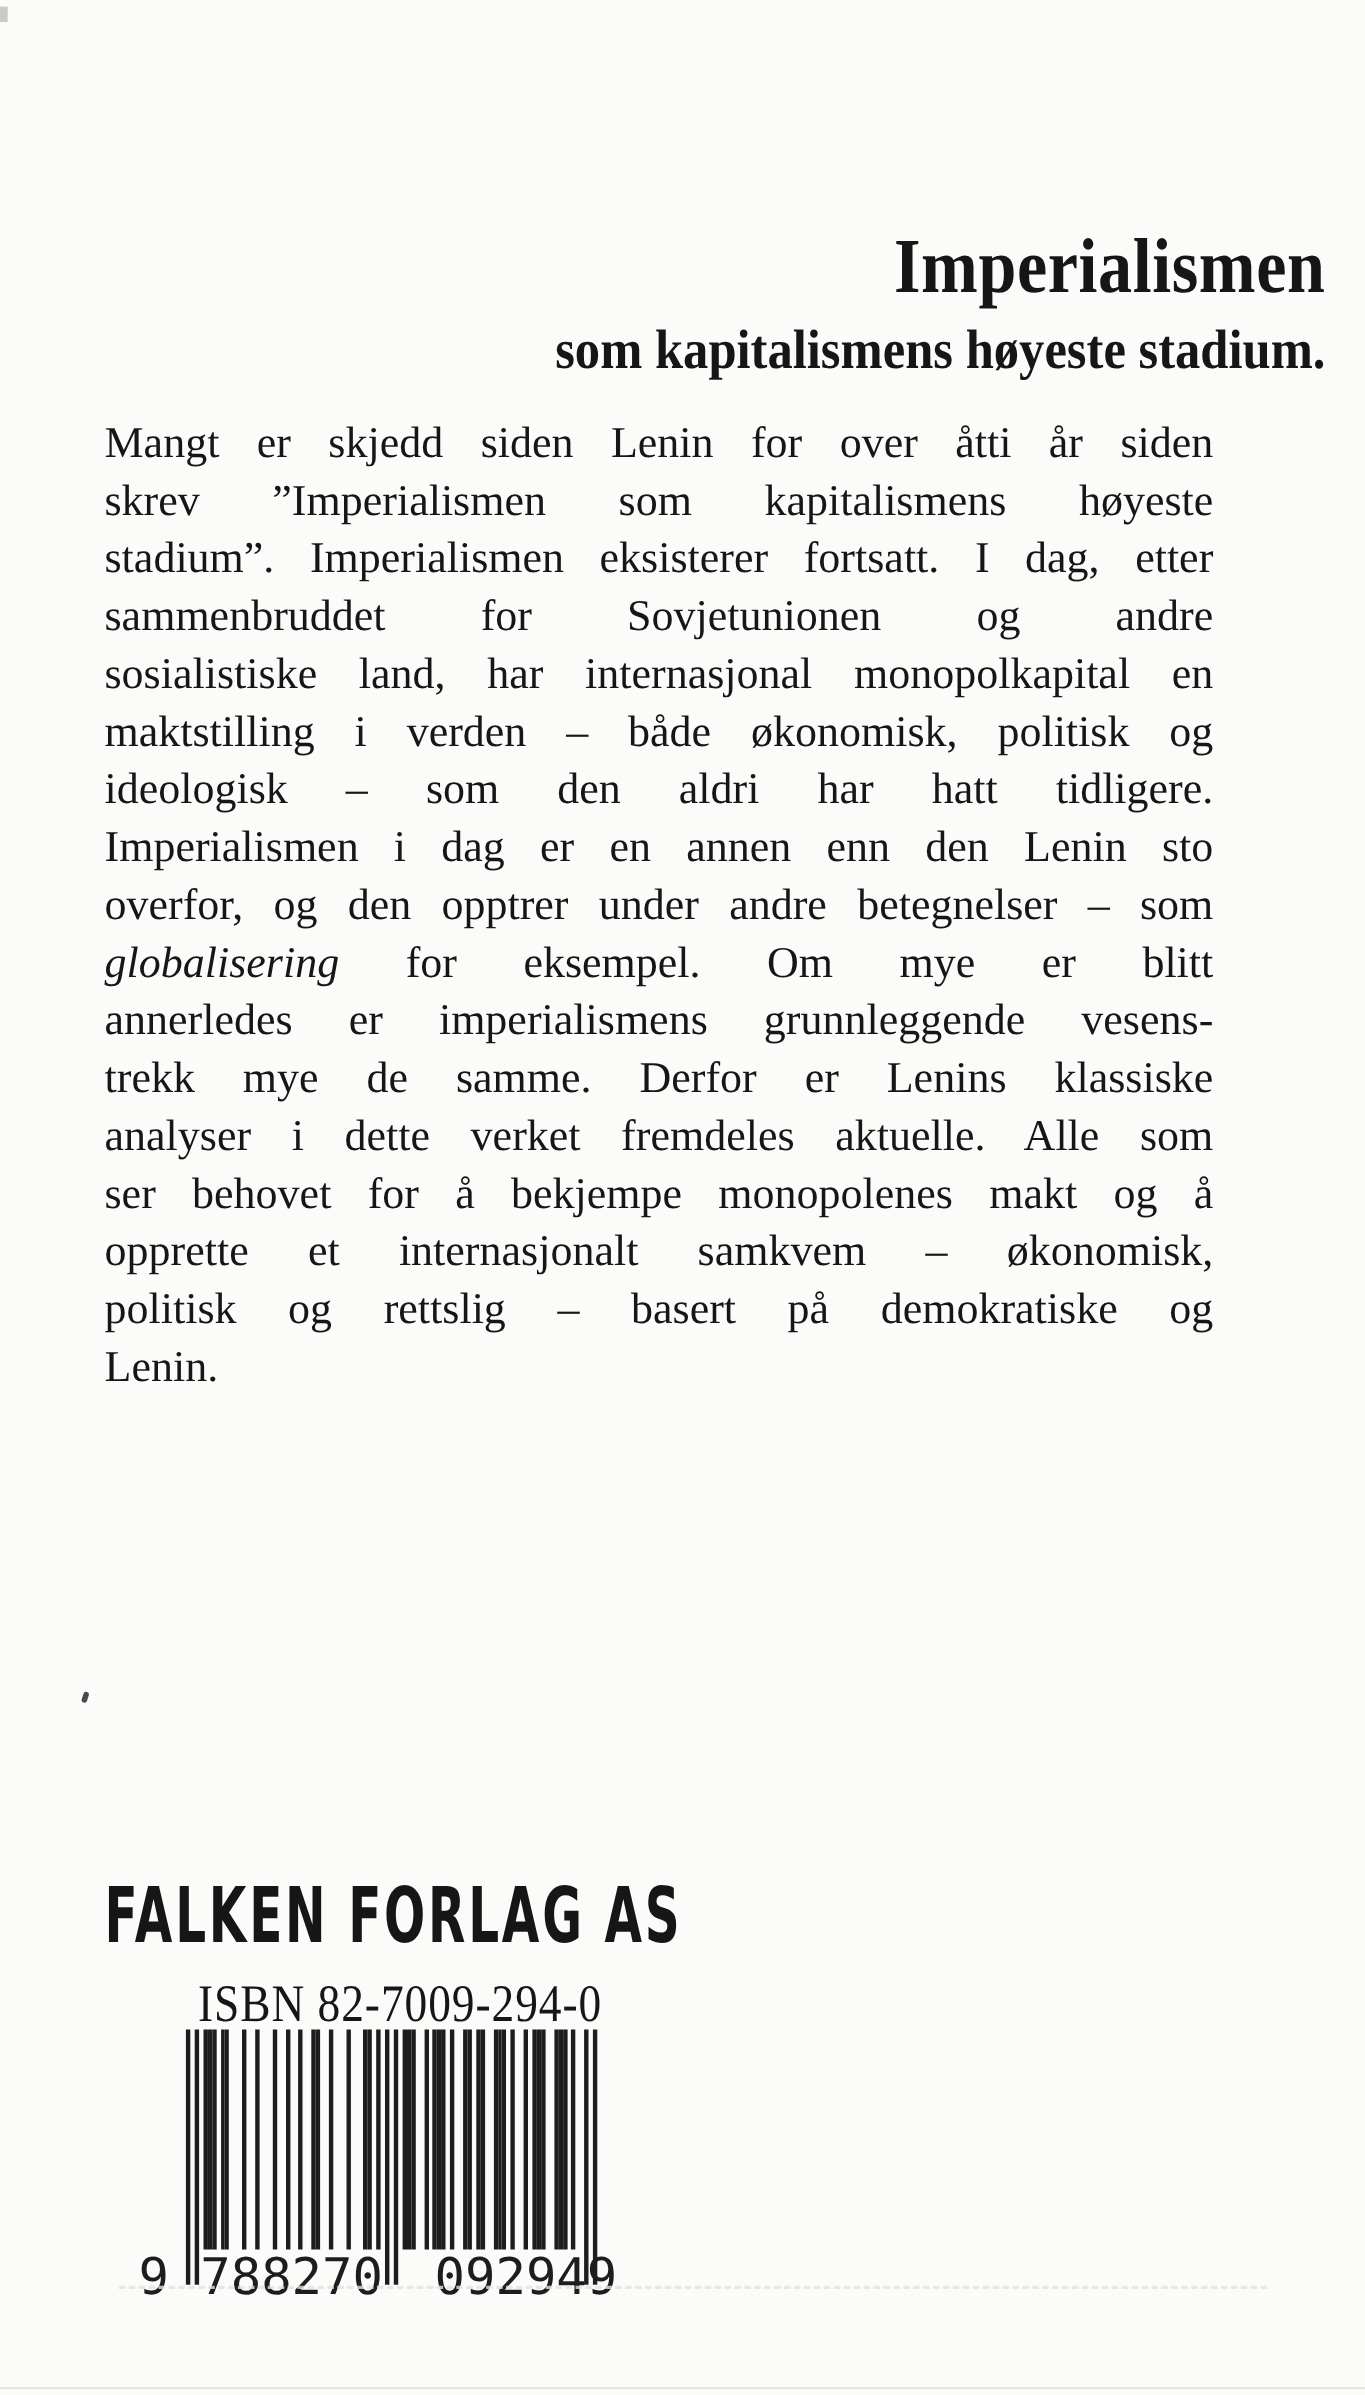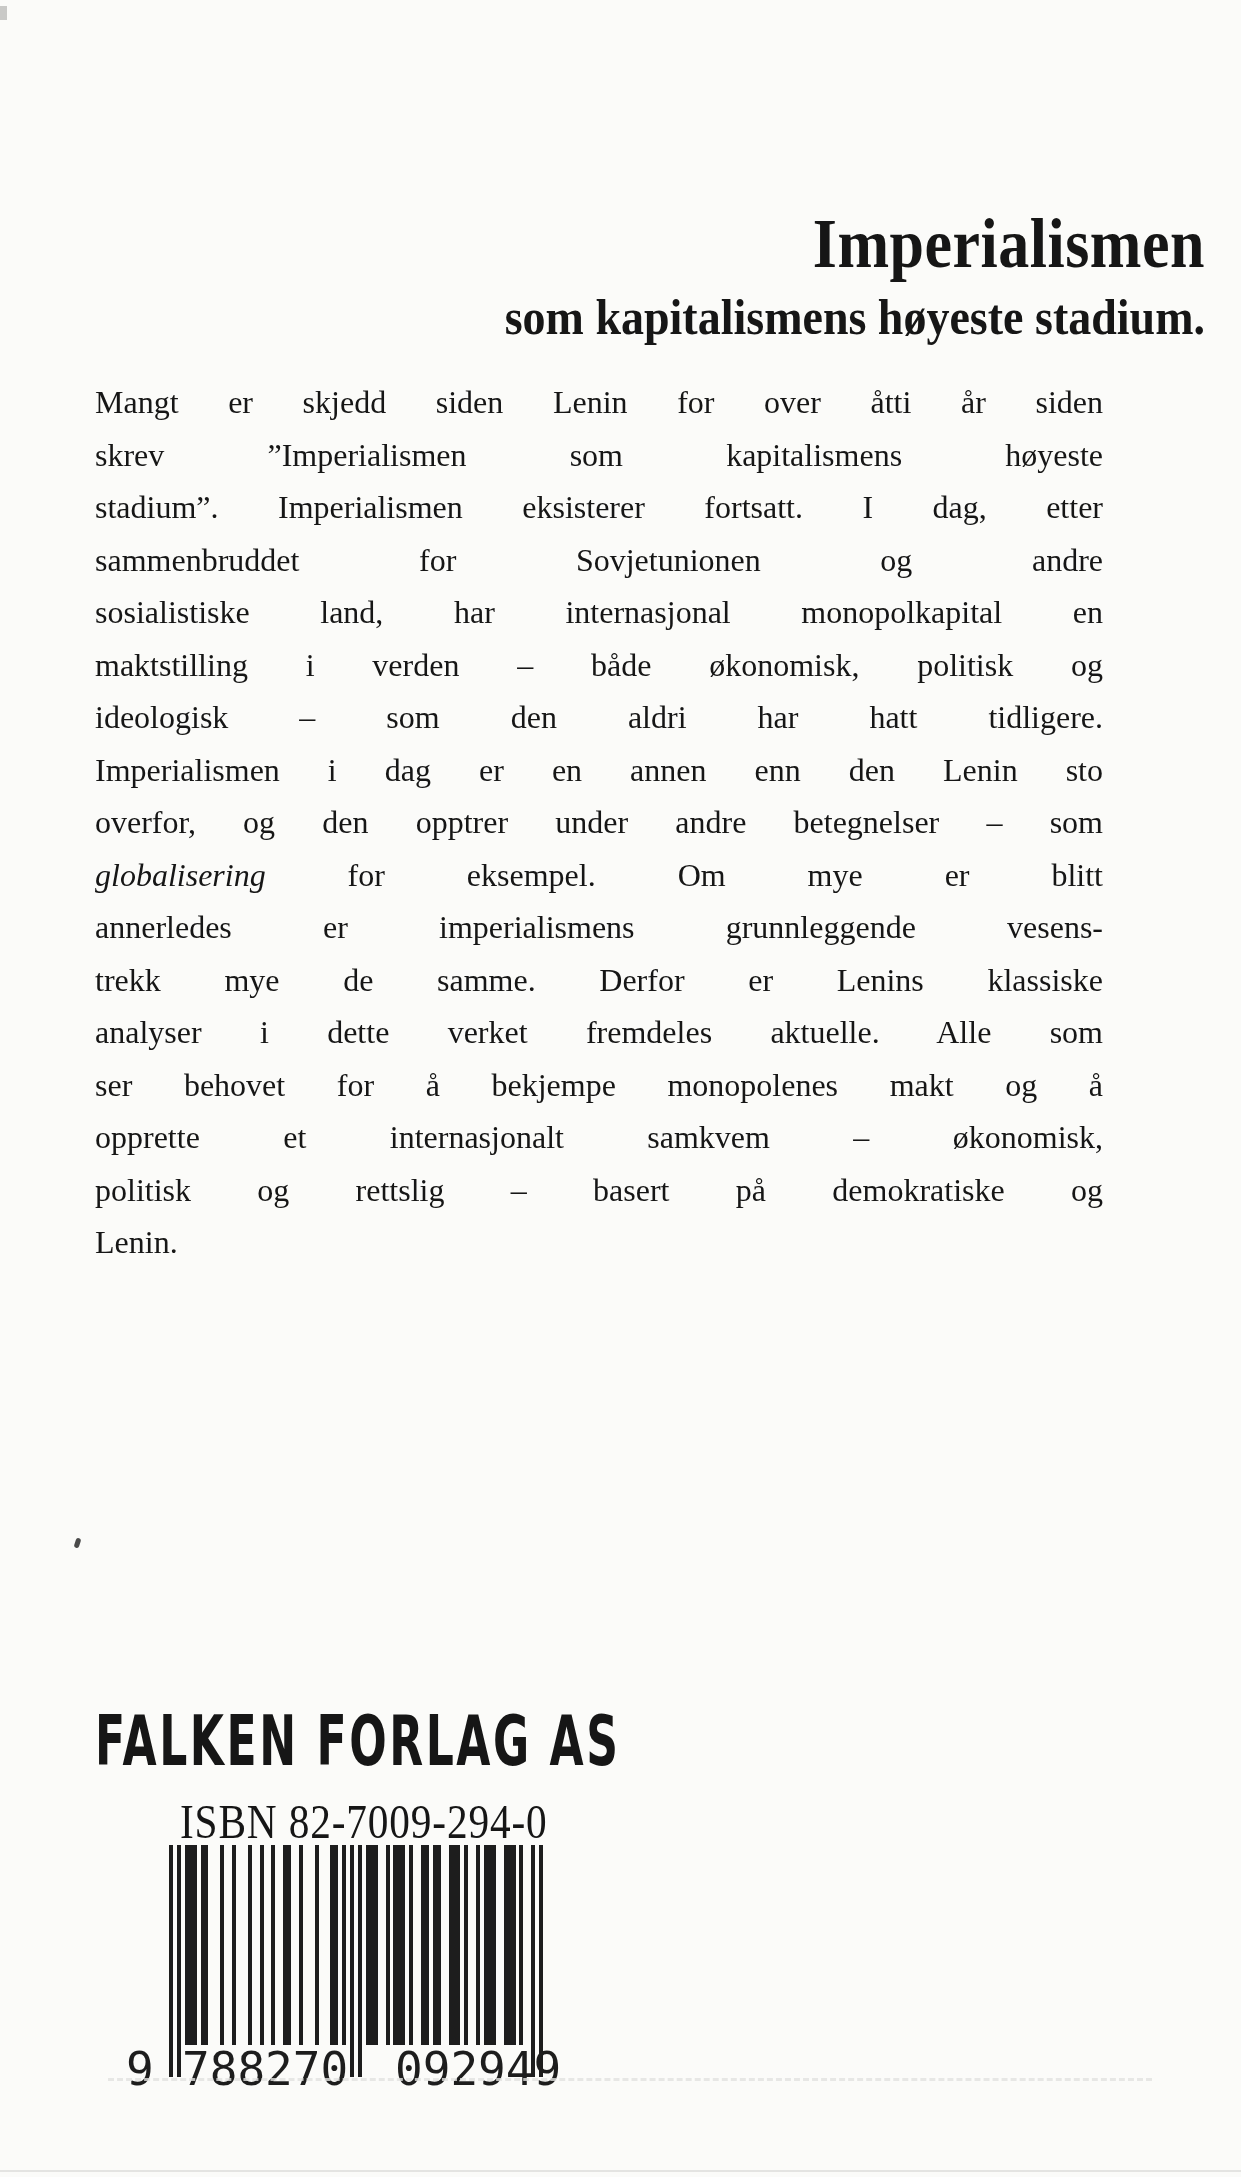--- a/index.html
+++ b/index.html
@@ -32,21 +32,21 @@
     font-size: 46px;
     font-weight: bold;
     transform: scaleY(1.10);
     transform-origin: center top;
   }
   
   .body-paragraph {
     position: absolute;
     left: 95px; top: 376px;
     width: 1008px;
-    font-size: 32px;
+    font-size: 40px;
     line-height: 52.5px;
   }
   .body-line {
     text-align: justify;
     text-align-last: justify;
     white-space: normal;
   }
   .body-line.last {
     text-align: center;
     text-align-last: left;

